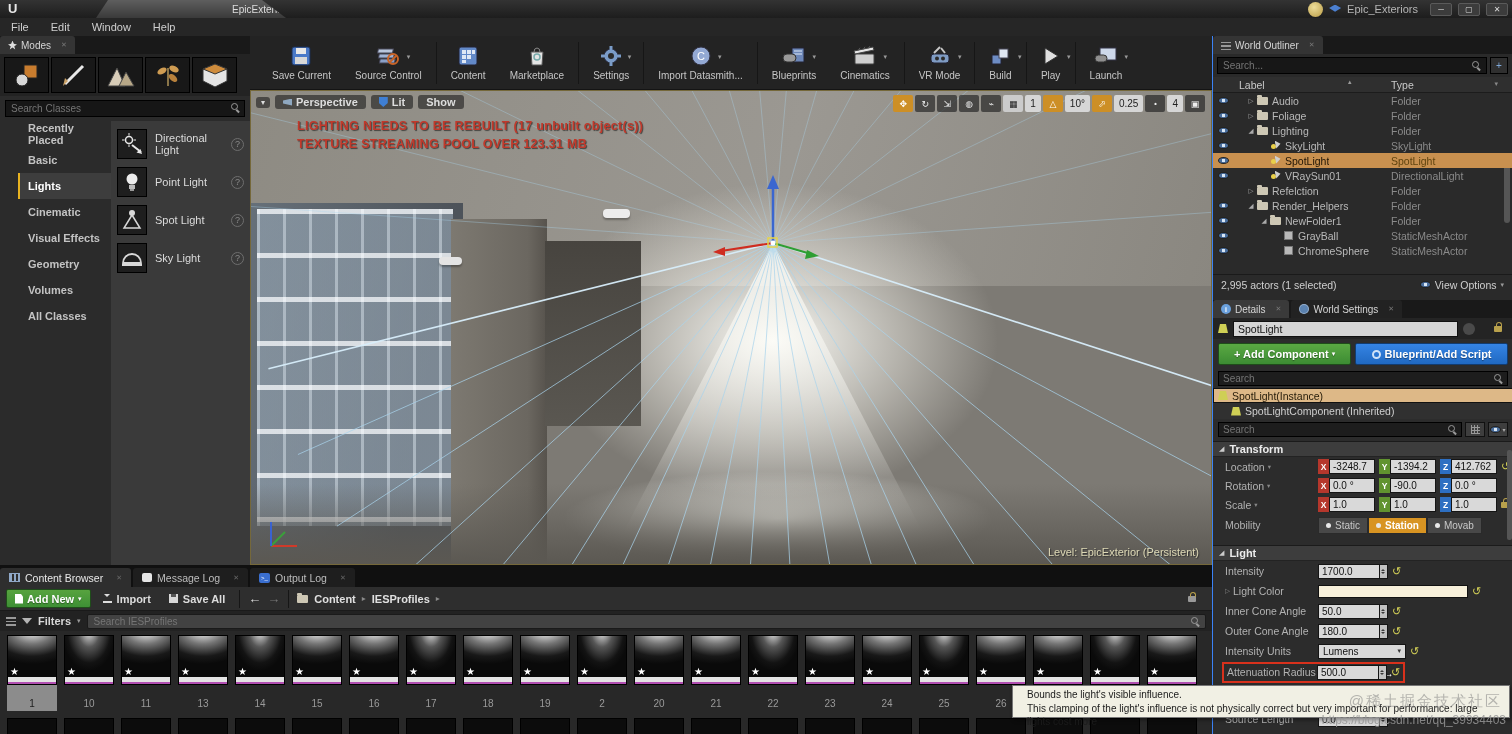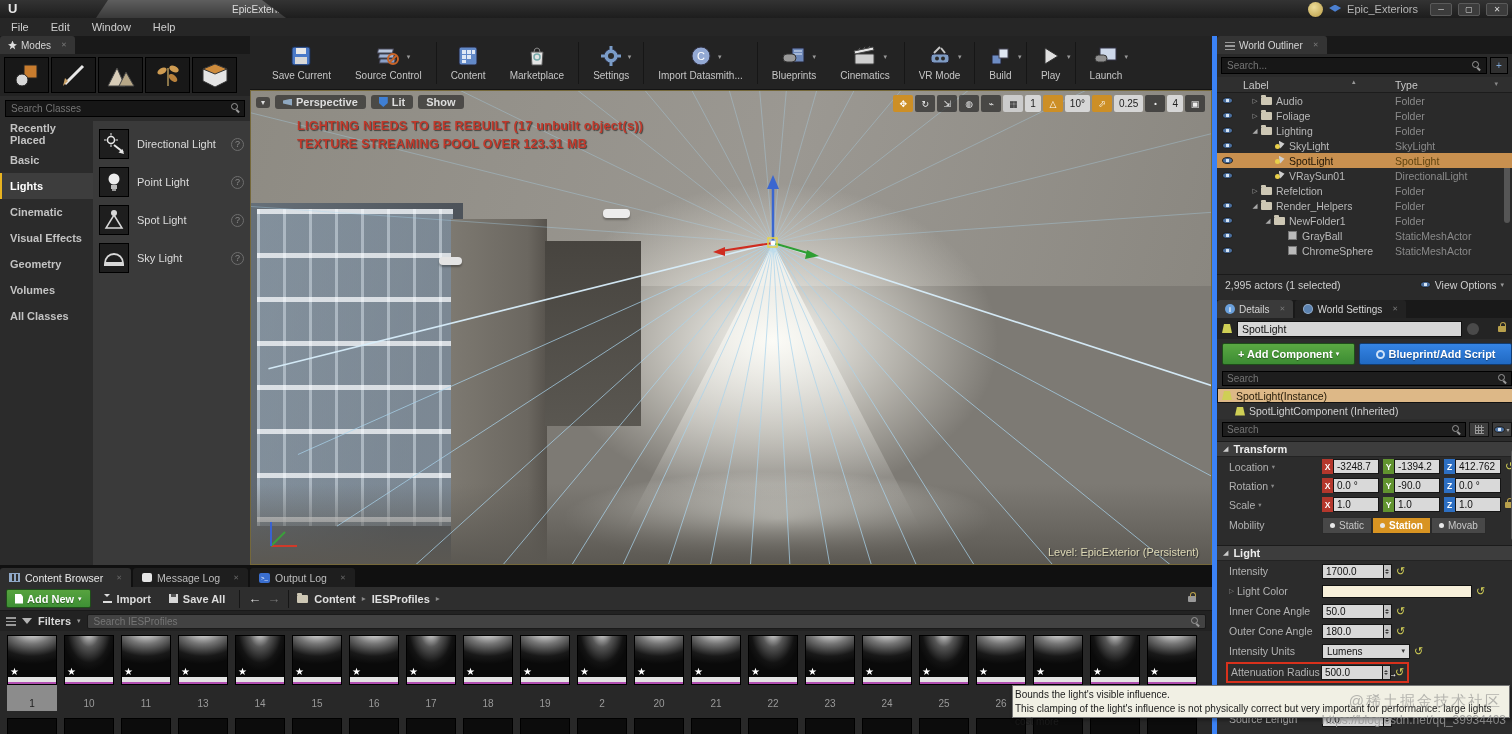--- a/index.html
+++ b/index.html
@@ -35,21 +35,21 @@
     color:#d5d5d5; font-size:10px; border-radius:3px 3px 0 0; }
   .ptab .tab-x { color:#777; font-size:7px; margin-left:6px; }
   .modes-ico { width:9px; height:9px; background:#ddd; clip-path:polygon(50% 0,65% 35%,100% 45%,70% 65%,80% 100%,50% 78%,20% 100%,30% 65%,0 45%,35% 35%); }
   .mode-tiles { height:42px; background:#232323; display:flex; gap:2px; padding:3px 4px; }
   .mode-tile { width:45px; height:36px; background:#181818; border:1px solid #000; display:flex;
     align-items:center; justify-content:center; }
   .searchbox { position:relative; margin:4px 5px; height:17px; }
   .searchbox input { width:100%; height:17px; background:#161616; border:1px solid #000; color:#9a9a9a;
     font-size:10px; padding:0 18px 0 5px; font-family:inherit; }
   .searchbox .mag { position:absolute; right:4px; top:3px; }
-  .modes-body { display:flex; height:464px; }
+  .modes-body { display:flex; height:464px;padding-left:18px; }
   .cats { width:93px; background:#2b2b2b; }
   .cat { height:26px; display:flex; align-items:center; padding-left:8px; color:#c3c3c3;
     font-weight:bold; font-size:11px; border-left:2px solid transparent; }
   .cat.sel { background:#3d3d3d; color:#fff; border-left:2px solid #e8b320; }
   .items { flex:1; background:#3a3a3a; padding-top:4px; }
   .litem { height:38px; display:flex; align-items:center; gap:8px; padding:0 6px; }
   .litem .thumb-ico { width:30px; height:30px; background:#1e1e1e; border:1px solid #000;
     display:flex; align-items:center; justify-content:center; }
   .litem .lbl { flex:1; color:#dcdcdc; font-size:11px; }
   .qmark { width:13px; height:13px; border:1px solid #6e6e6e; border-radius:50%; color:#8a8a8a;
@@ -108,21 +108,21 @@
   .vc.dark { background:rgba(40,40,40,.7); color:#eee; }
   .warns { position:absolute; left:46px; top:28px; }
   .warn { color:#c1392b; font-weight:bold; font-size:12.5px; text-shadow:1px 1px 1px rgba(0,0,0,.55);
     margin-bottom:4px; letter-spacing:.3px; }
   .level-label { position:absolute; right:12px; bottom:6px; color:#ddd8b5; font-size:11px;
     text-shadow:1px 1px 1px #333; }
   .axis-widget { position:absolute; left:12px; bottom:8px; }
 
   
   .right-panel { position:absolute; left:1212px; top:36px; width:300px; height:698px; background:#2a2a2a;
-    border-left:5px solid #3b82f6; }
+    border-left:1px solid #3b82f6; }
   .rp-tabs { height:18px; background:#191919; display:flex; gap:2px; }
   .outliner-search { position:relative; margin:3px 4px; height:17px; display:flex; gap:3px; }
   .outliner-search input { flex:1; height:17px; background:#171717; border:1px solid #000; color:#8c8c8c;
     font-size:10px; padding:0 18px 0 5px; font-family:inherit; }
   .outliner-search .mag { position:absolute; right:26px; top:4px; }
   .addf { width:18px; height:17px; background:#2f2f2f; border:1px solid #000; color:#7fa8d8; font-size:10px;
     display:flex; align-items:center; justify-content:center; }
   .ol-header { height:16px; background:#2f2f2f; border-bottom:1px solid #1c1c1c; position:relative;
     font-size:10.5px; color:#c9c9c9; }
   .ol-header .h-label { position:absolute; left:26px; top:2px; }
@@ -274,21 +274,21 @@
   .thumb .bar { position:absolute; left:0; right:0; bottom:0; height:7px; background:#e4e4e4;
     border-bottom:2px solid #b14fb1; }
   .thumb-label { margin-top:13px; font-size:10px; color:#9a9a9a; }
   .thumbs2 { position:absolute; left:7px; top:153px; display:flex; gap:7px; }
   .thumb2 { width:50px; height:50px; background:#0c0c0c; border:1px solid #000; position:relative; flex:none; }
   .thumb2::before { content:''; position:absolute; inset:0;
     background:radial-gradient(ellipse 120% 70% at 50% 120%, rgba(230,230,230,.7), transparent 60%); }
 
   
   .tooltip { position:absolute; left:1012px; top:685px; width:498px; height:33px; background:#f1f0e4;
-    border:1px solid #767676; color:#1b1b1b; font-size:10px; padding:2px 2px; z-index:40; line-height:1.35;
+    border:1px solid #767676; color:#1b1b1b; font-size:10px; padding:2px 14px; z-index:40; line-height:1.35;
     box-shadow:2px 2px 4px rgba(0,0,0,.4); }
   .wm-badge { position:absolute; right:10px; top:692px; z-index:50; color:rgba(130,130,130,.55);
     font-size:15px; letter-spacing:2px; }
   .wm-url { position:absolute; right:6px; top:713px; z-index:50; color:rgba(150,150,150,.85); font-size:12px; }
   .mag { display:inline-block; width:10px; height:10px; position:relative; }
   .mag::before { content:''; position:absolute; left:0; top:0; width:5px; height:5px; border:1.5px solid #999;
     border-radius:50%; }
   .mag::after { content:''; position:absolute; left:6px; top:6px; width:4px; height:1.5px; background:#999;
     transform:rotate(45deg); transform-origin:0 0; }
 </style>

